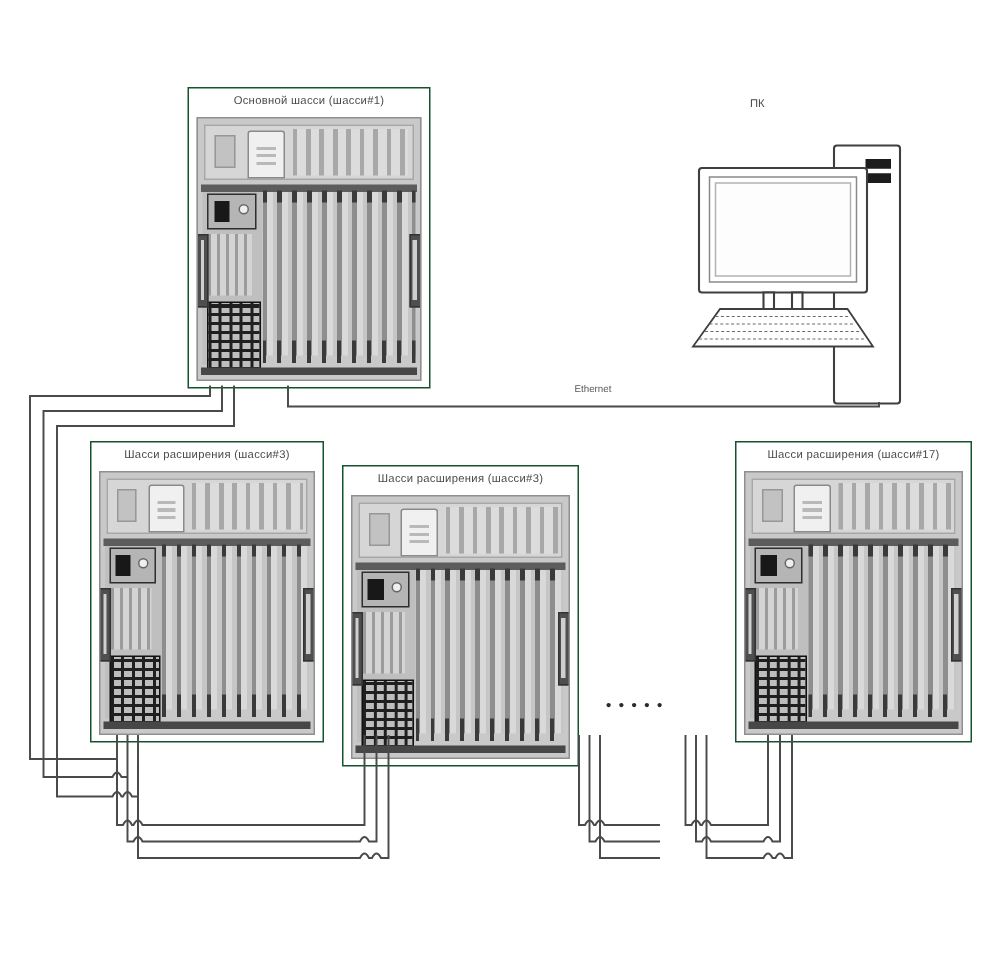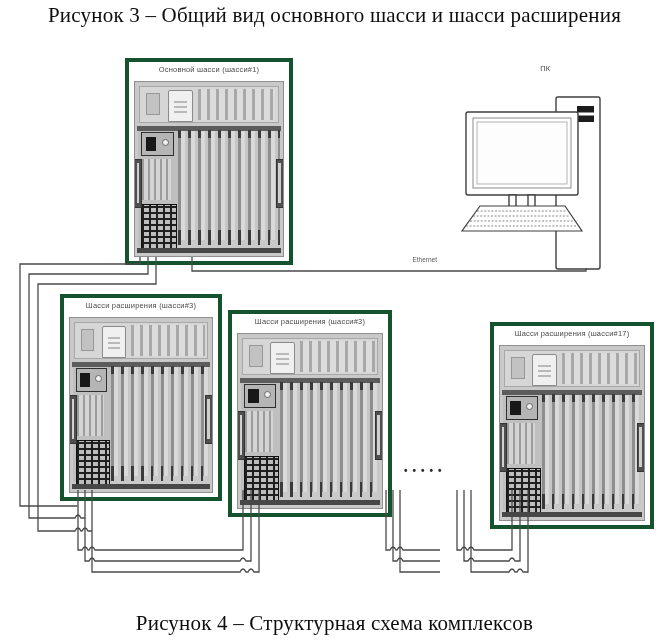--- a/index.html
+++ b/index.html
@@ -5,21 +5,21 @@
   html,body{margin:0;padding:0;background:#fff;}
   .stage{position:relative;width:669px;height:641px;background:#fff;overflow:hidden;
          font-family:"Liberation Sans",sans-serif;color:#222;}
   .caption{position:absolute;left:0;right:0;text-align:center;
            font-family:"Liberation Serif",serif;font-size:21px;color:#0d0d0d;
            letter-spacing:0.2px;white-space:nowrap;}
   .cap-top{top:3px;}
   .cap-bottom{top:611px;}
 
   
-  .chassis{position:absolute;background:#fff;border:4px solid #14532d;}
+  .chassis{position:absolute;background:#fff;border:1px solid #14532d;}
   .clabel{position:absolute;top:3px;left:0;right:0;text-align:center;
           font-size:7.5px;color:#4a4a4a;letter-spacing:0.2px;white-space:nowrap;}
   .photo{position:absolute;left:5px;right:5px;top:19px;bottom:4px;
          background:#c9c9c9;border:1px solid #8f8f8f;overflow:hidden;}
   .photo div{position:absolute;}
 
   
   .pt-band{left:3%;top:2.5%;width:93%;height:20%;background:#d6d6d6;border:1px solid #a7a7a7;}
   .pt-chip{left:4%;top:15%;width:9%;height:60%;background:#c2c2c2;border:1px solid #979797;}
   .pt-mod{left:20%;top:8%;width:17%;height:86%;background:#f0f0f0;border:1px solid #8a8a8a;
@@ -43,33 +43,32 @@
   .p-leftcards{left:5%;top:44%;width:19%;height:24%;
                background:repeating-linear-gradient(90deg,#9c9c9c 0 2px,#d4d4d4 2px 6px);}
   .p-conn{left:4%;top:70%;width:23%;height:26%;background:#bdbdbd;border:1px solid #111;
           background-image:repeating-linear-gradient(90deg,#1f1f1f 0 2px,transparent 2px 7px),
                            repeating-linear-gradient(0deg,#1f1f1f 0 2px,transparent 2px 6px);}
   .p-sideL{left:-0.5%;top:44%;width:4%;height:27%;background:#4f4f4f;border:1px solid #333;}
   .p-sideR{right:-0.5%;top:44%;width:4%;height:27%;background:#4f4f4f;border:1px solid #333;}
   .p-sideL i,.p-sideR i{position:absolute;left:25%;top:8%;width:45%;height:84%;background:#cfcfcf;}
   .p-railbottom{left:1.5%;bottom:1.5%;width:97%;height:3%;background:#474747;}
 
-  .small-label{position:absolute;text-align:right;color:#4a4a4a;white-space:nowrap;}
+  .small-label{position:absolute;text-align:left;color:#4a4a4a;white-space:nowrap;}
   .pc-label{left:500px;top:64px;width:50px;font-size:7.5px;}
   .eth-label{left:383px;top:256px;width:54px;font-size:6.5px;color:#5a5a5a;}
   .dots{position:absolute;left:404px;top:465px;font-size:10px;font-weight:bold;
         letter-spacing:5px;color:#2b2b2b;}
   svg.overlay{position:absolute;left:0;top:0;pointer-events:none;}
 </style>
 </head>
 <body>
 
 <div class="stage">
 
-  <div class="caption cap-top">Рисунок 3 – Общий вид основного шасси и шасси расширения</div>
 
   <div class="chassis" style="left:125px;top:58px;width:160px;height:199px;">
     <div class="clabel">Основной шасси (шасси#1)</div>
     <div class="photo">
   <div class="pt-band">
     <div class="pt-chip"></div>
     <div class="pt-mod">
             <i></i>
           </div>
     <div class="pt-slats"></div>
@@ -146,21 +145,21 @@
   <div class="p-conn"></div>
   <div class="p-sideL">
           <i></i>
         </div>
   <div class="p-sideR">
           <i></i>
         </div>
   <div class="p-railbottom"></div>
 </div>
   </div>
-  <div class="chassis" style="left:490px;top:294px;width:156px;height:199px;margin-top:28px;">
+  <div class="chassis" style="left:490px;top:294px;width:156px;height:199px;">
     <div class="clabel">Шасси расширения (шасси#17)</div>
     <div class="photo">
   <div class="pt-band">
     <div class="pt-chip"></div>
     <div class="pt-mod">
             <i></i>
           </div>
     <div class="pt-slats"></div>
   </div>
   <div class="p-railtop"></div>
@@ -211,14 +210,13 @@
       <path d="M386,490 V550 H390 q3,-6 6,0 H397 q3,-6 6,0 H440"></path>
       <path d="M393,490 V561 H397 q3,-6 6,0 H440"></path>
       <path d="M400,490 V572 H440"></path>
 
       <path d="M457,490 V550 H461 q3,-6 6,0 H468 q3,-6 6,0 H512 V490"></path>
       <path d="M464,490 V561 H468 q3,-6 6,0 H509 q3,-6 6,0 H520 V490"></path>
       <path d="M471,490 V572 H509 q3,-6 6,0 H517 q3,-6 6,0 H528 V490"></path>
     </g>
   </svg>
 
-  <div class="caption cap-bottom">Рисунок 4 – Структурная схема комплексов</div>
 </div>
 
 </body></html>

